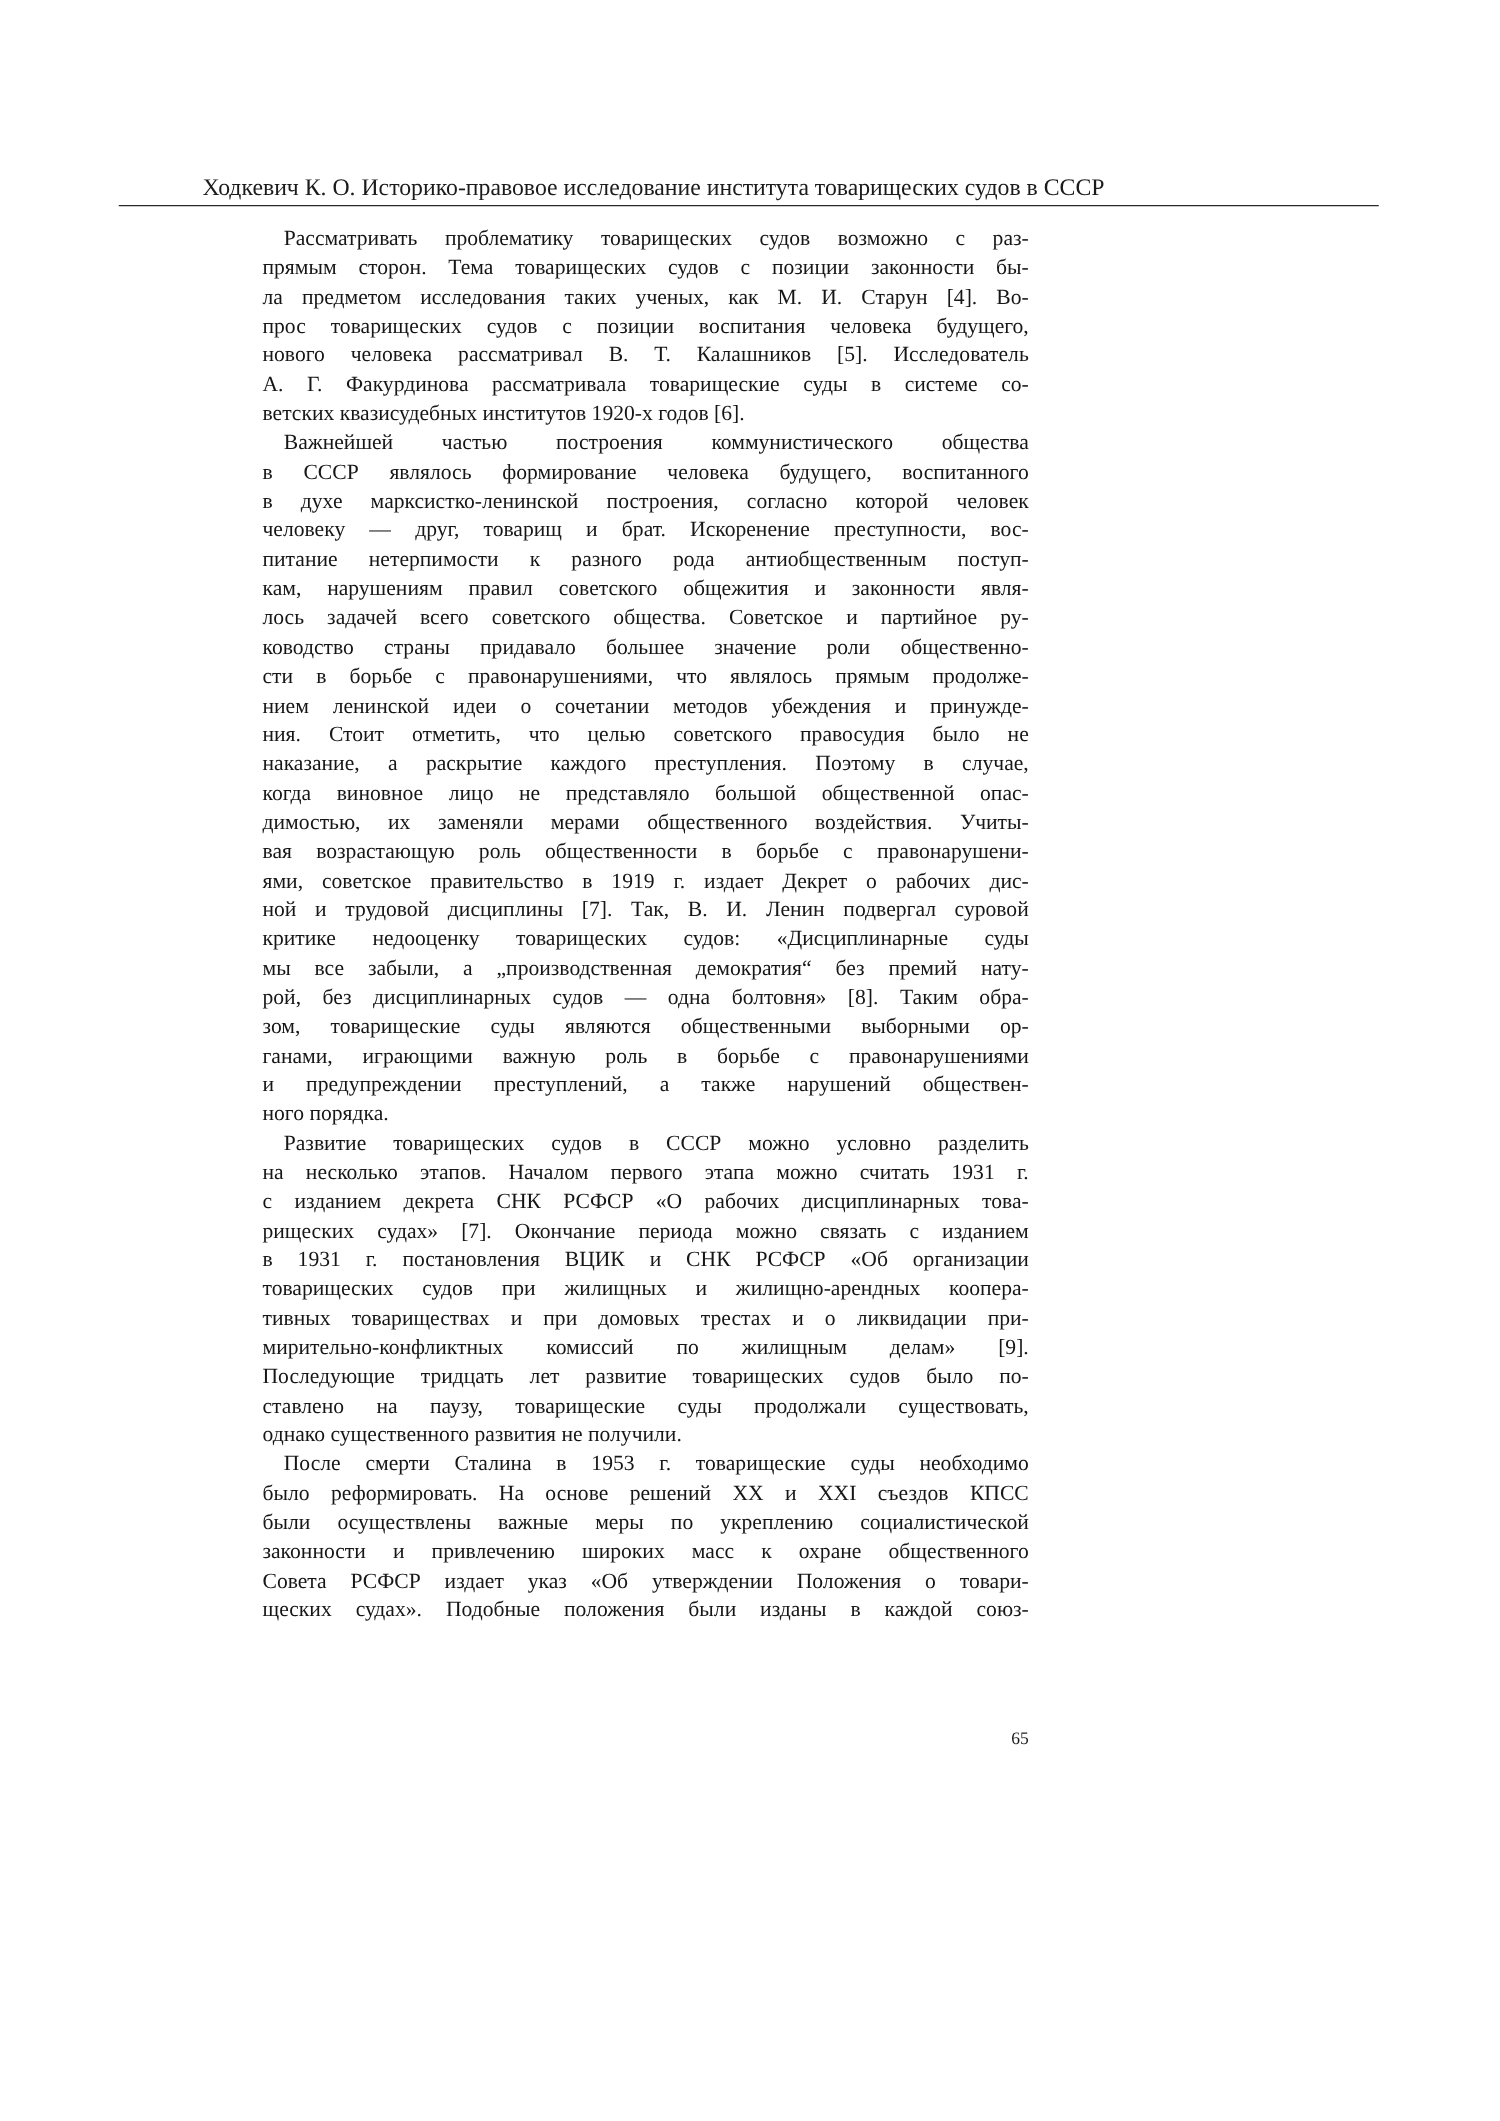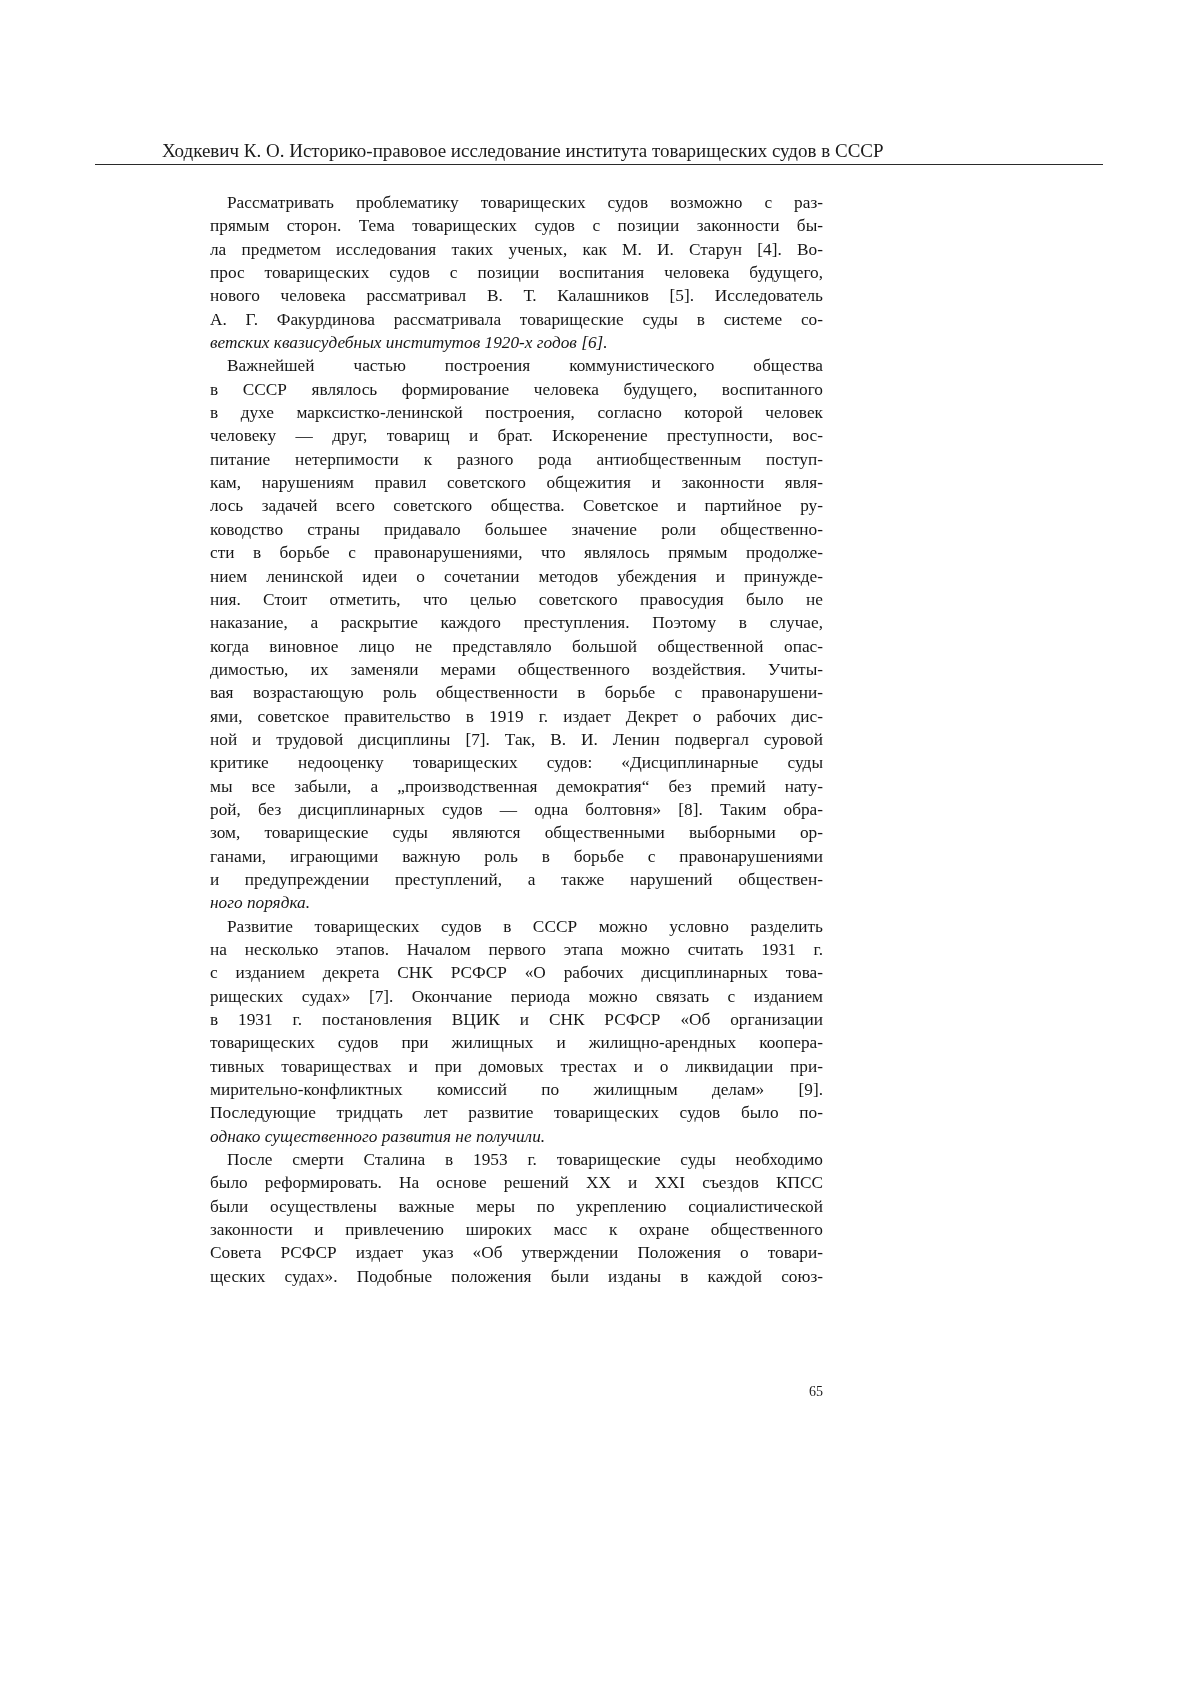--- a/index.html
+++ b/index.html
@@ -33,40 +33,38 @@
     left: 95px;
     width: 1008px;
     height: 1px;
     background: #2a2a2a;
   }
   .body-column {
     position: absolute;
     top: 179px;
     left: 210px;
     width: 613px;
-    margin-top: 12px;
   }
   .paragraph {
     margin: 0;
     padding: 0;
   }
   .line {
     font-size: 17.3px;
     line-height: 23.35px;
     text-align: justify;
     text-align-last: justify;
     white-space: normal;
     color: #161616;
   }
   .line.first {
     text-indent: 17px;
   }
   .line.endline {
     text-align-last: left;
-    font-style: italic;
   }
   .page-number {
     position: absolute;
     top: 1384px;
     left: 210px;
     width: 613px;
     text-align: right;
     font-size: 14px;
     color: #1b1b1b;
   }
@@ -116,20 +114,21 @@
       <div class="paragraph">
         <div class="line first">Развитие товарищеских судов в СССР можно условно разделить</div>
         <div class="line">на несколько этапов. Началом первого этапа можно считать 1931 г.</div>
         <div class="line">с изданием декрета СНК РСФСР «О рабочих дисциплинарных това-</div>
         <div class="line">рищеских судах» [7]. Окончание периода можно связать с изданием</div>
         <div class="line">в 1931 г. постановления ВЦИК и СНК РСФСР «Об организации</div>
         <div class="line">товарищеских судов при жилищных и жилищно-арендных коопера-</div>
         <div class="line">тивных товариществах и при домовых трестах и о ликвидации при-</div>
         <div class="line">мирительно-конфликтных комиссий по жилищным делам» [9].</div>
         <div class="line">Последующие тридцать лет развитие товарищеских судов было по-</div>
+        <div class="line">ставлено на паузу, товарищеские суды продолжали существовать,</div>
         <div class="line endline">однако существенного развития не получили.</div>
       </div>
       <div class="paragraph">
         <div class="line first">После смерти Сталина в 1953 г. товарищеские суды необходимо</div>
         <div class="line">было реформировать. На основе решений XX и XXI съездов КПСС</div>
         <div class="line">были осуществлены важные меры по укреплению социалистической</div>
         <div class="line">законности и привлечению широких масс к охране общественного</div>
         <div class="line">Совета РСФСР издает указ «Об утверждении Положения о товари-</div>
         <div class="line">щеских судах». Подобные положения были изданы в каждой союз-</div>
       </div>

